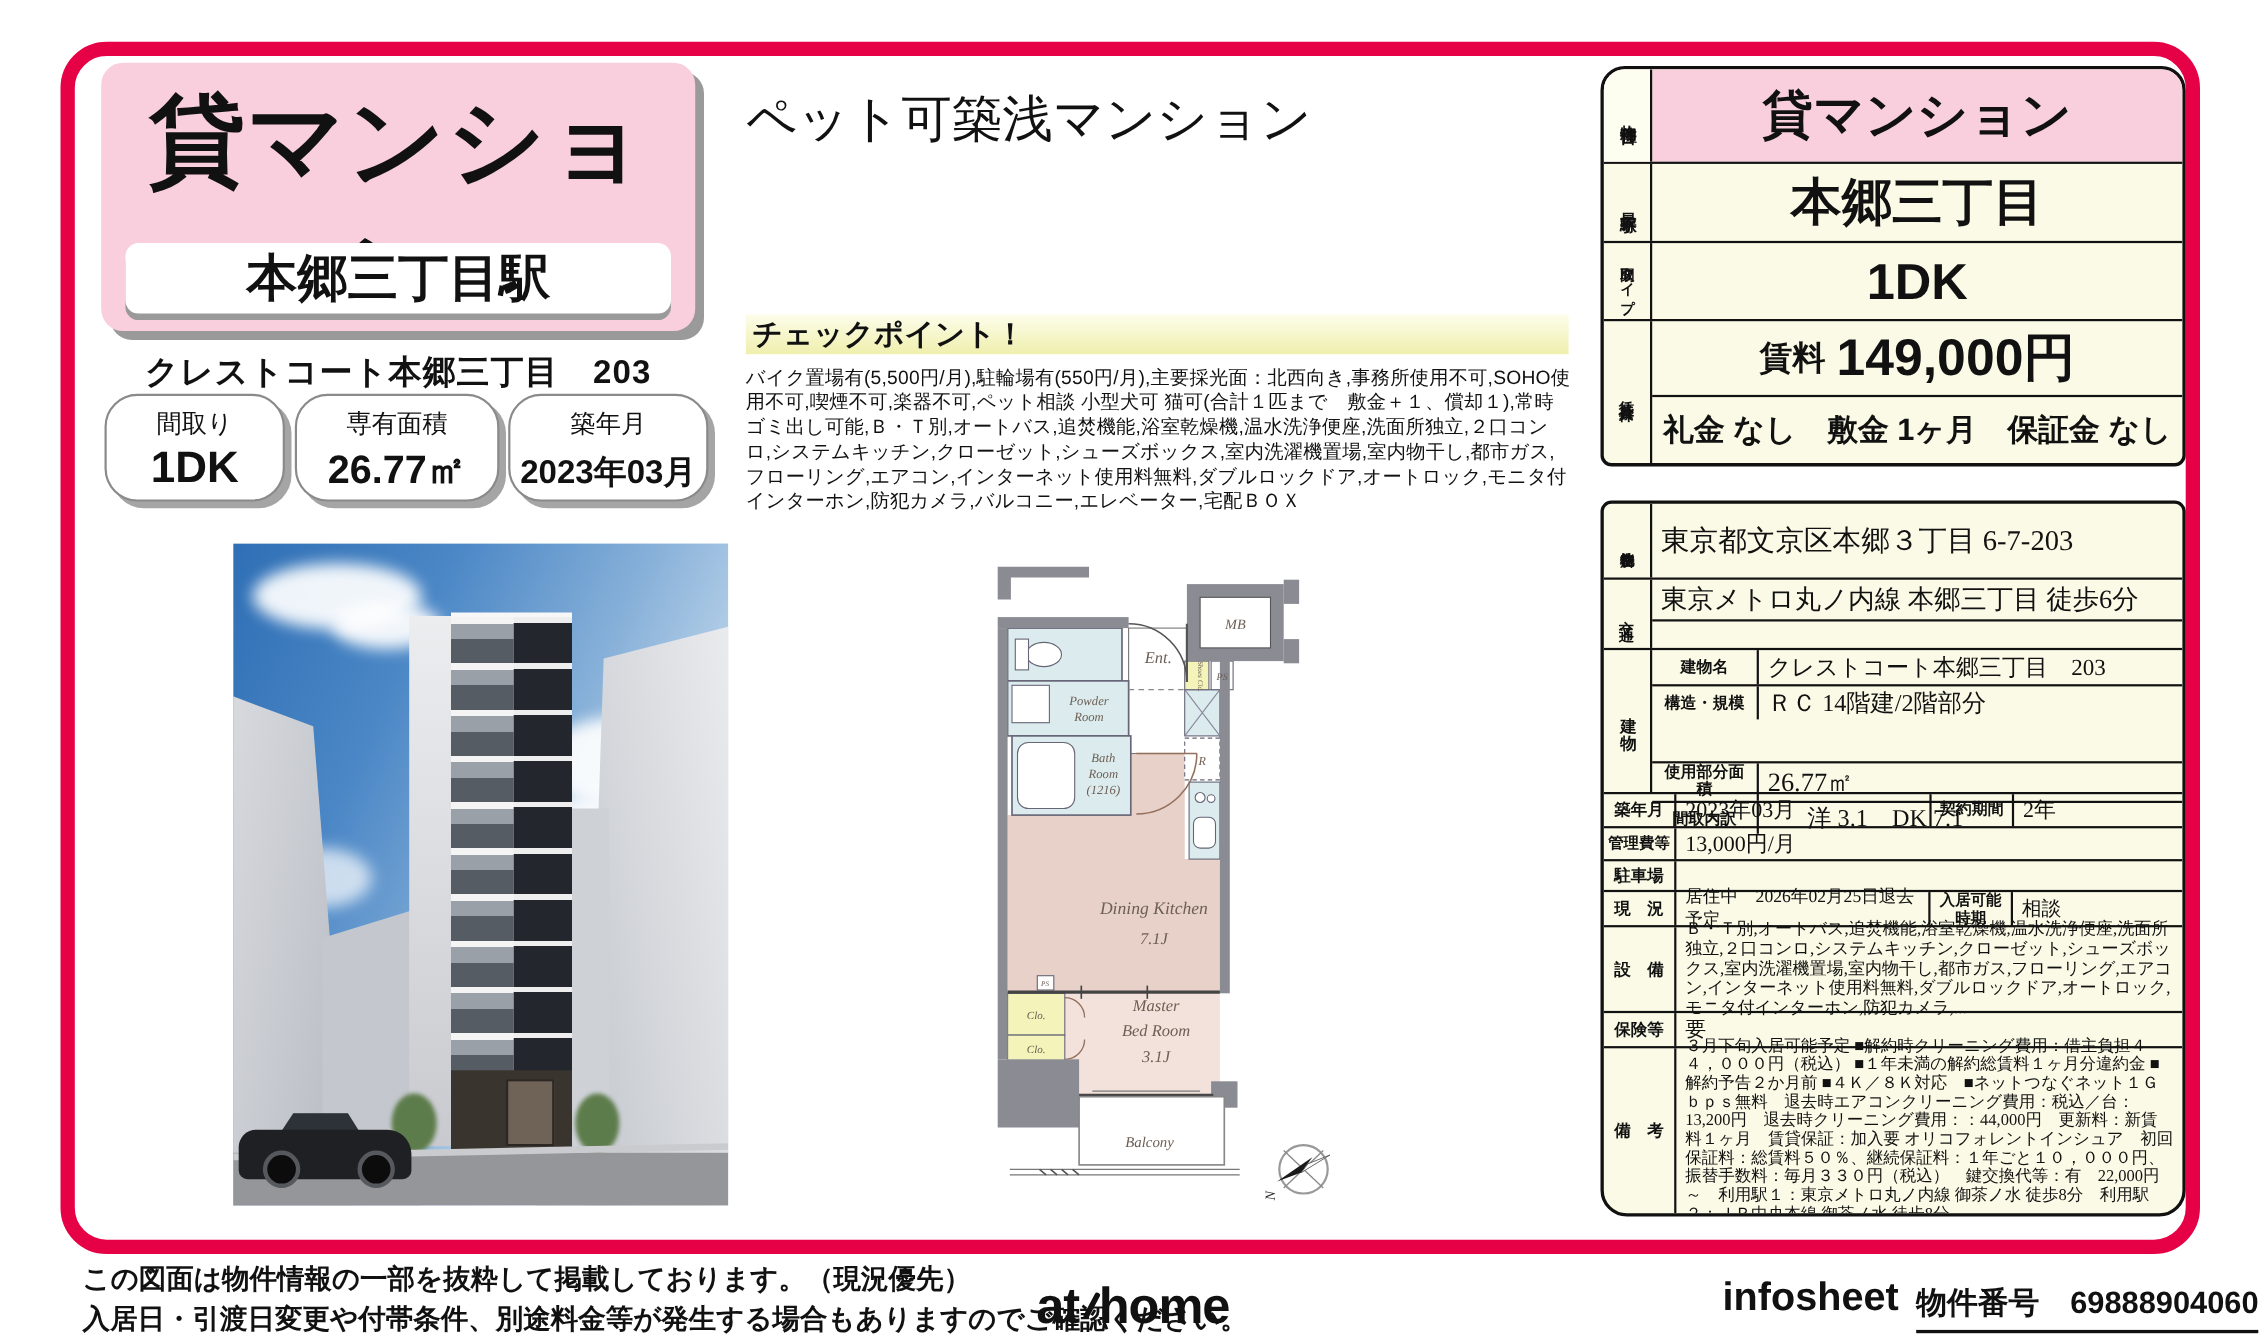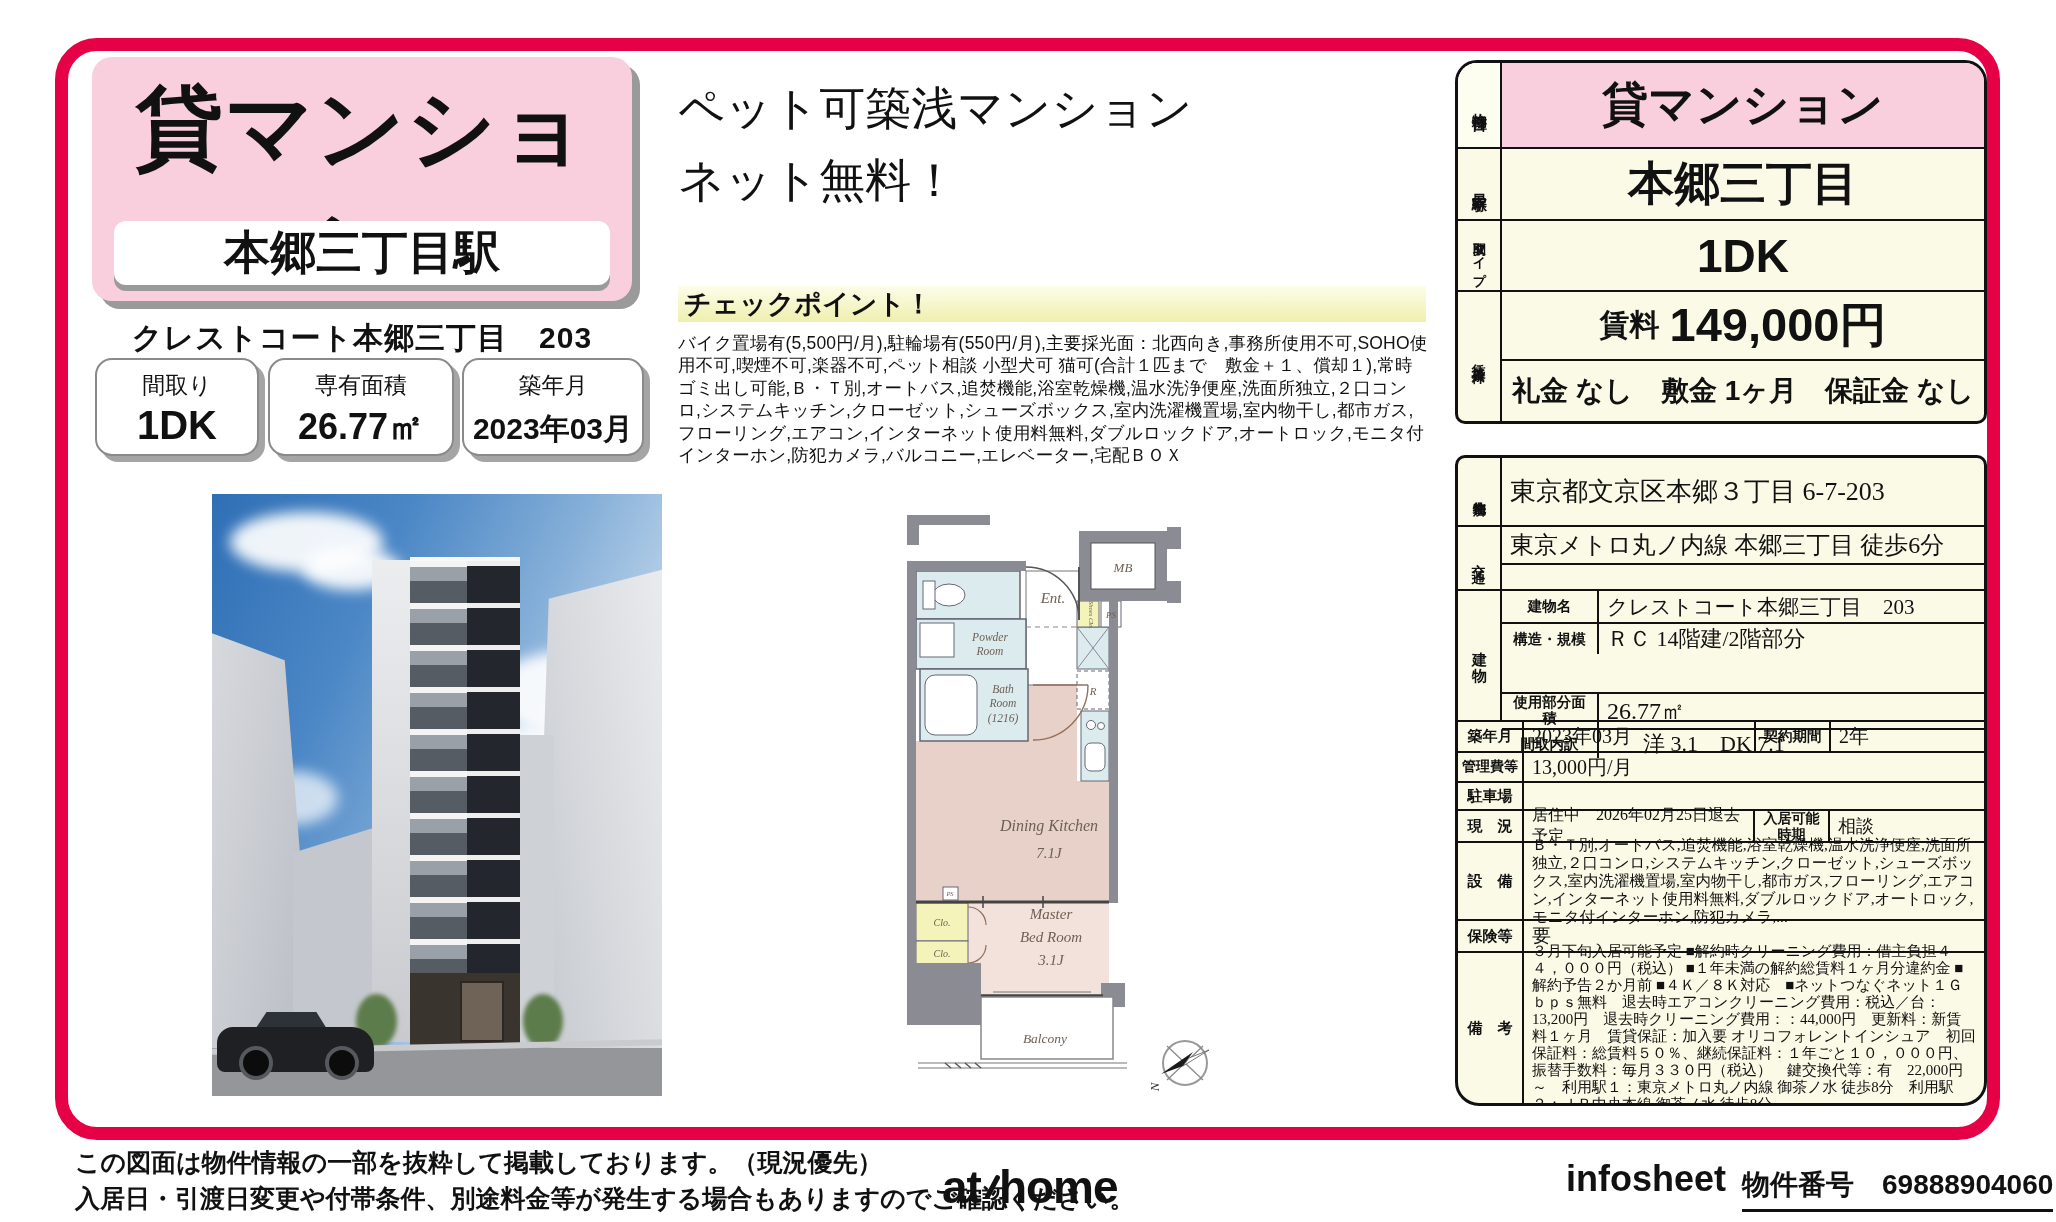--- a/index.html
+++ b/index.html
@@ -14,21 +14,21 @@
   
   .title-card{left:92px;top:57px;width:540px;height:244px;background:#f9cfdd;border-radius:20px;
               box-shadow:8px 8px 0 #9a9a9a;}
   .category{position:absolute;left:0;top:12px;width:100%;text-align:center;font-size:88px;font-weight:900;letter-spacing:1px;}
   .station-box{position:absolute;left:22px;top:164px;width:496px;height:64px;background:#fff;border-radius:12px;
                box-shadow:0 6px 0 #9a9a9a;display:flex;align-items:center;justify-content:center;
                font-size:46px;font-weight:800;}
   .building-line{left:92px;top:318px;width:540px;text-align:center;font-size:30px;font-weight:600;letter-spacing:1px;}
 
   
-  .stat{top:358px;height:94px;background:#fff;border:2px solid #8a8a8a;border-radius:17px;
+  .stat{top:358px;height:94px;background:#fff;border:2px solid #8a8a8a;border-radius:30px;
         box-shadow:6px 6px 0 #a5a5a5;text-align:center;}
   .stat .lab{font-size:23px;margin-top:10px;}
   .stat .val{font-weight:800;margin-top:2px;}
   .stat1{left:95px;width:160px;} .stat1 .val{font-size:40px;}
   .stat2{left:268px;width:182px;} .stat2 .val{font-size:36px;}
   .stat3{left:462px;width:178px;} .stat3 .val{font-size:30px;margin-top:8px;}
 
   
   .photo{left:212px;top:494px;width:450px;height:602px;overflow:hidden;background:#dfeaf4;}
   .photo *{position:absolute;}
@@ -145,21 +145,20 @@
     <div class="road"></div>
     <div class="curb"></div>
     <div class="car-cab"></div>
     <div class="car-body"></div>
     <div class="wheel" style="left:6%;"></div>
     <div class="wheel" style="left:25%;"></div>
   </div>
 
   <div class="abs headline">
     <div>ペット可築浅マンション</div>
-    <div class="l2">ネット無料！</div>
   </div>
   <div class="abs chkbar">チェックポイント！</div>
   <div class="abs features">バイク置場有(5,500円/月),駐輪場有(550円/月),主要採光面：北西向き,事務所使用不可,SOHO使用不可,喫煙不可,楽器不可,ペット相談 小型犬可 猫可(合計１匹まで　敷金＋１、償却１),常時ゴミ出し可能,Ｂ・Ｔ別,オートバス,追焚機能,浴室乾燥機,温水洗浄便座,洗面所独立,２口コンロ,システムキッチン,クローゼット,シューズボックス,室内洗濯機置場,室内物干し,都市ガス,フローリング,エアコン,インターネット使用料無料,ダブルロックドア,オートロック,モニタ付インターホン,防犯カメラ,バルコニー,エレベーター,宅配ＢＯＸ</div>
 
   <svg class="abs" viewBox="0 0 352 600" style="left:893px;top:515px;width:352px;height:600px;">
 
     <path d="M133,170 H184 V266 H216 V386 H23 V226 H135 V170 Z" fill="#e8d1c8"></path>
     <rect x="75" y="388" width="141" height="92" fill="#f3e2db"></rect>
     <rect x="133" y="56" width="83" height="114" fill="#ffffff" stroke="#777" stroke-width="1"></rect>
     <rect x="23" y="56" width="104" height="48" fill="#dcecee" stroke="#667" stroke-width="1.5"></rect>

